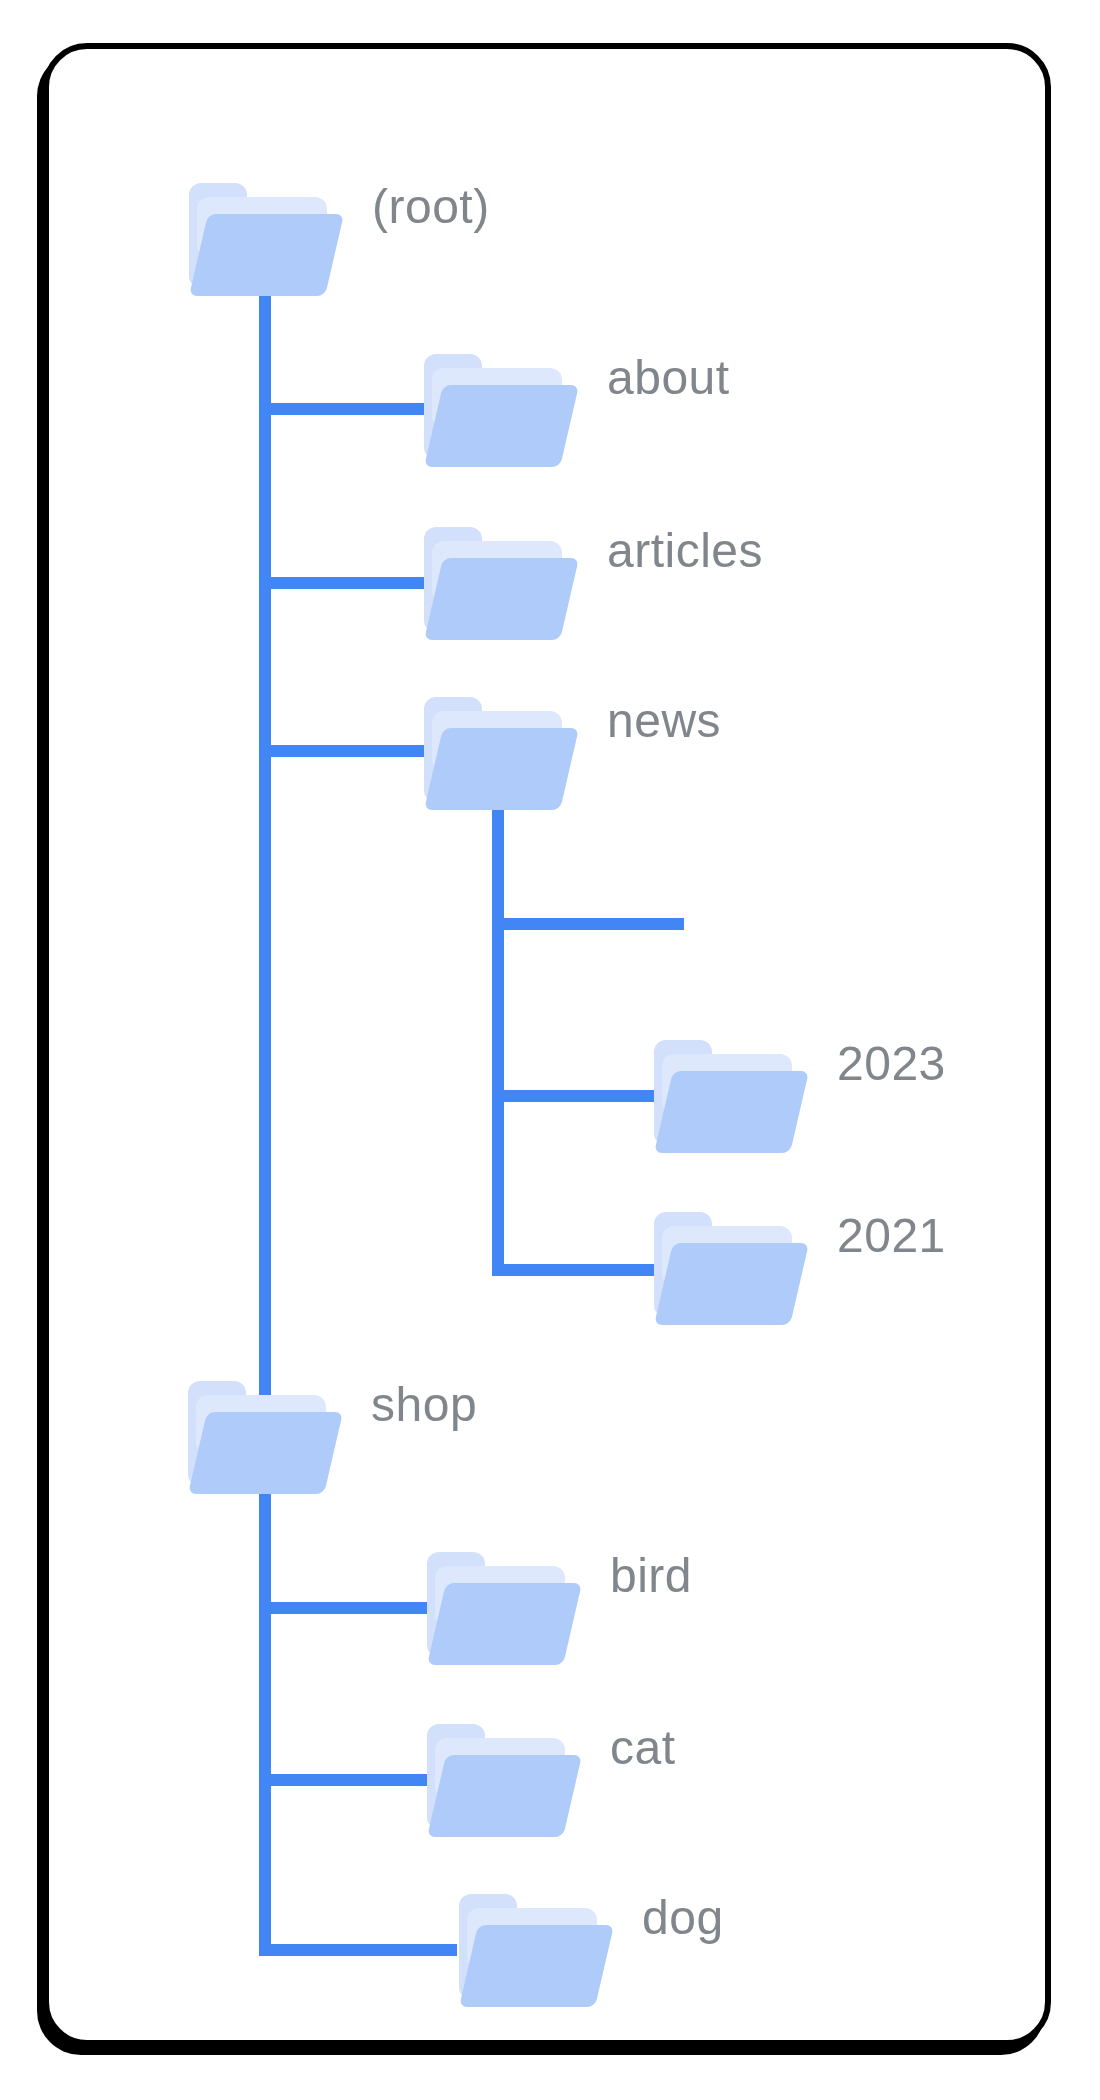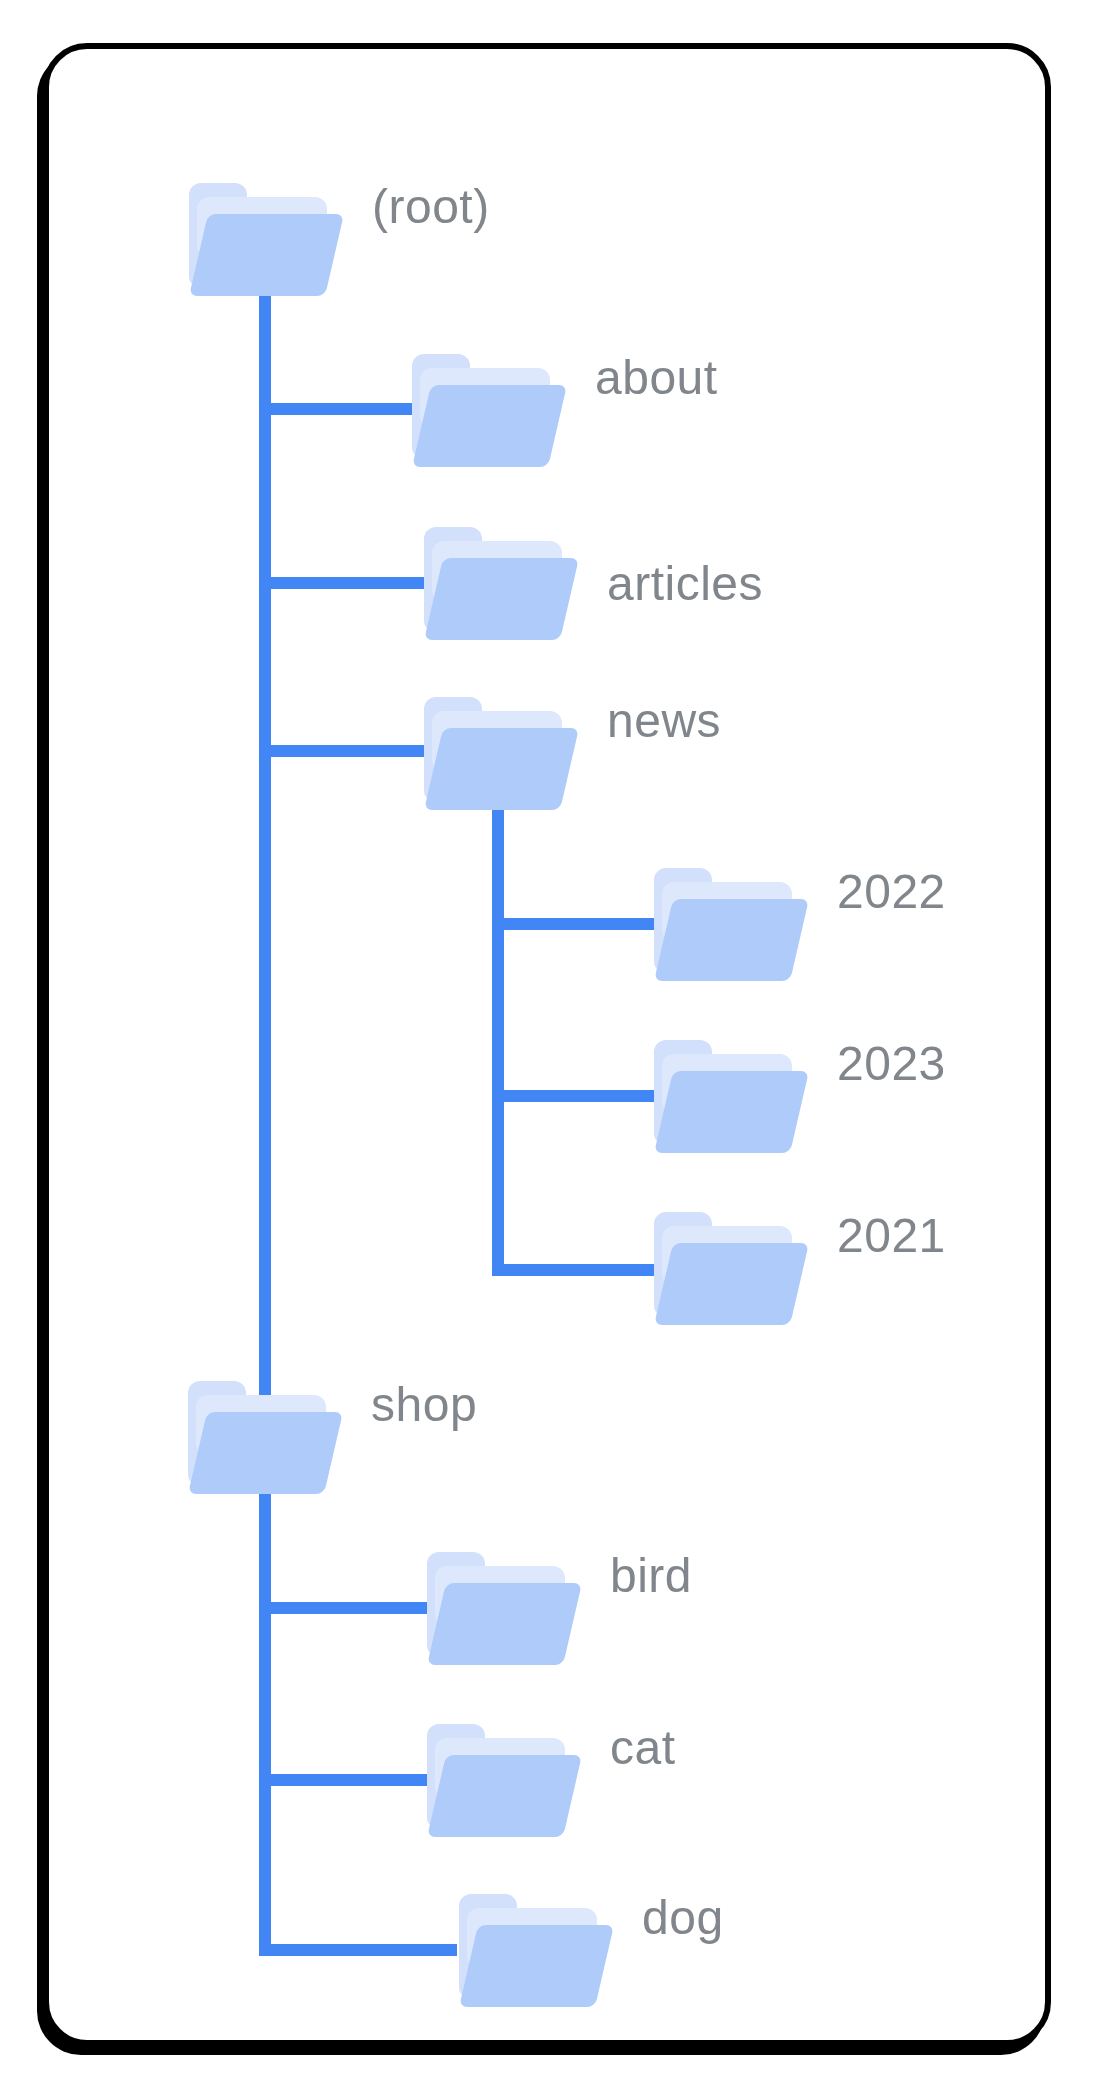--- a/index.html
+++ b/index.html
@@ -44,22 +44,22 @@
 
   
   .node{
     position:absolute;
     display:flex;
     align-items:flex-start;
     gap:28px;
     z-index:2;
   }
   .node-root     {left:140px; top:134px;}
-  .node-about    {left:363px; top:305px;}
-  .node-articles {left:375px; top:478px;align-items:center;}
+  .node-about    {left:375px; top:305px;}
+  .node-articles {left:375px; top:478px;}
   .node-news     {left:375px; top:648px;}
   .node-2022     {left:605px; top:819px;}
   .node-2023     {left:605px; top:991px;}
   .node-2024     {left:605px; top:1163px;}
   .node-shop     {left:139px; top:1332px;}
   .node-bird     {left:378px; top:1503px;text-align:center;}
   .node-cat      {left:378px; top:1675px;}
   .node-dog      {left:378px; top:1845px;padding-left:32px;}
 
   .node-label{
@@ -153,29 +153,20 @@
   <div class="node node-news">
     <div class="folder">
       <div class="f-back-tab"></div>
       <div class="f-back-body"></div>
       <div class="f-paper"></div>
       <div class="f-front"></div>
     </div>
     <div class="node-label">news</div>
   </div>
 
-  <div class="node node-2022">
-    <div class="folder">
-      <div class="f-back-tab"></div>
-      <div class="f-back-body"></div>
-      <div class="f-paper"></div>
-      <div class="f-front"></div>
-    </div>
-    <div class="node-label">2022</div>
-  </div>
 
   <div class="node node-2023">
     <div class="folder">
       <div class="f-back-tab"></div>
       <div class="f-back-body"></div>
       <div class="f-paper"></div>
       <div class="f-front"></div>
     </div>
     <div class="node-label">2023</div>
   </div>

